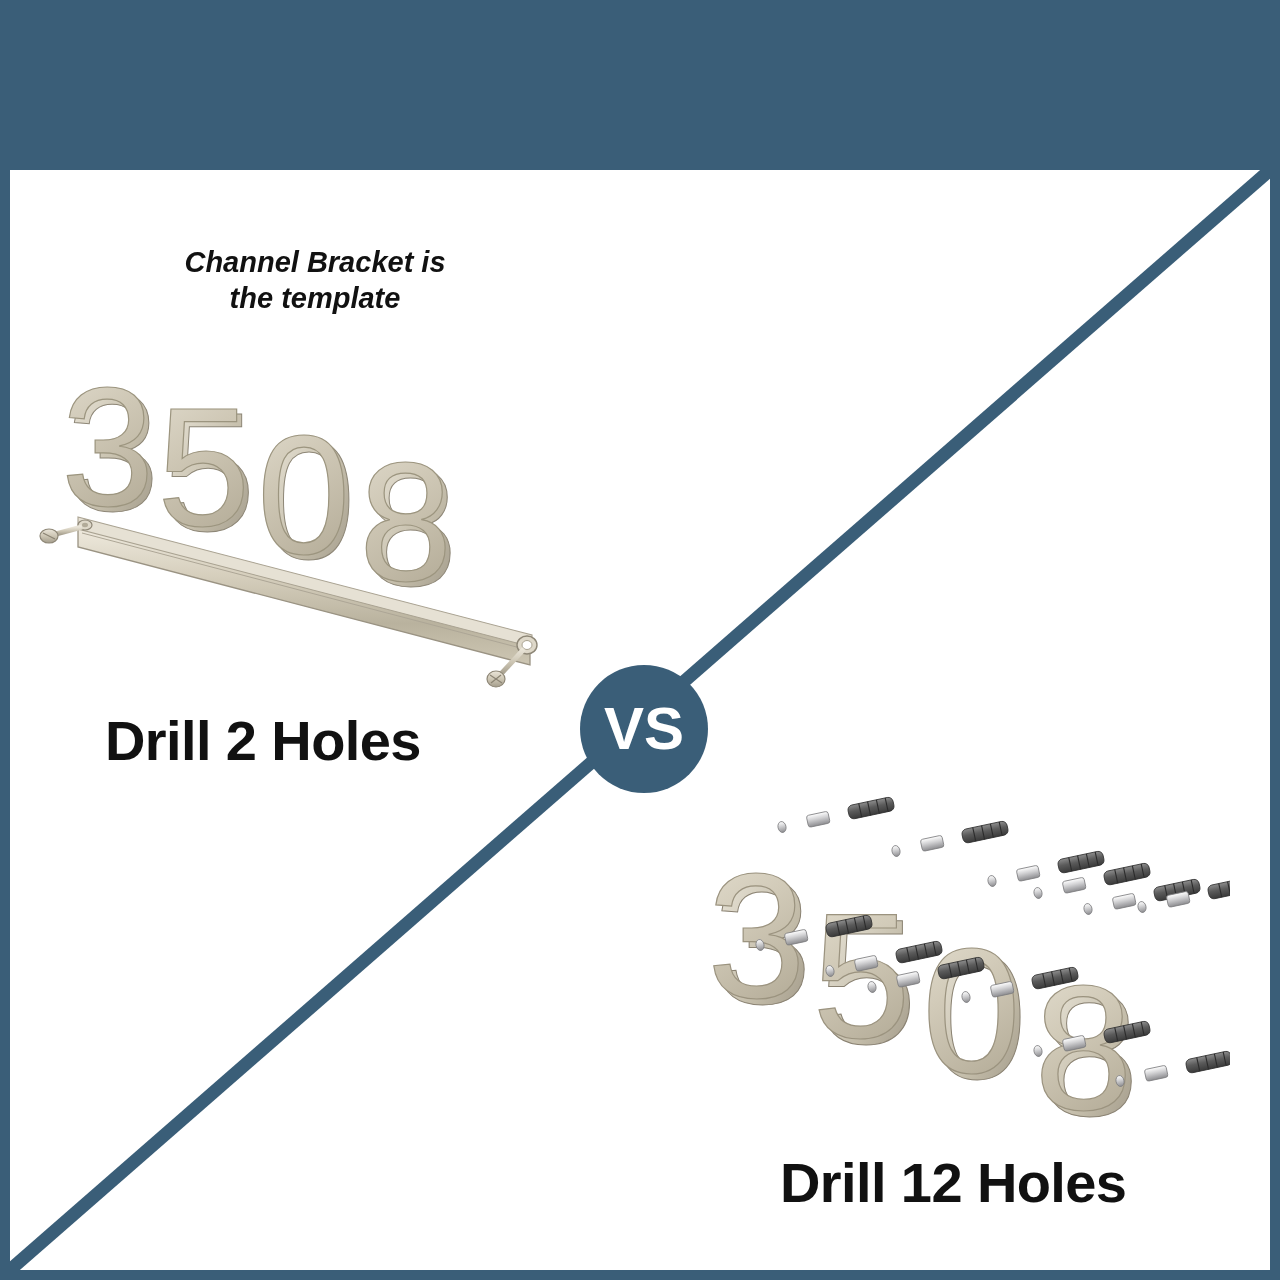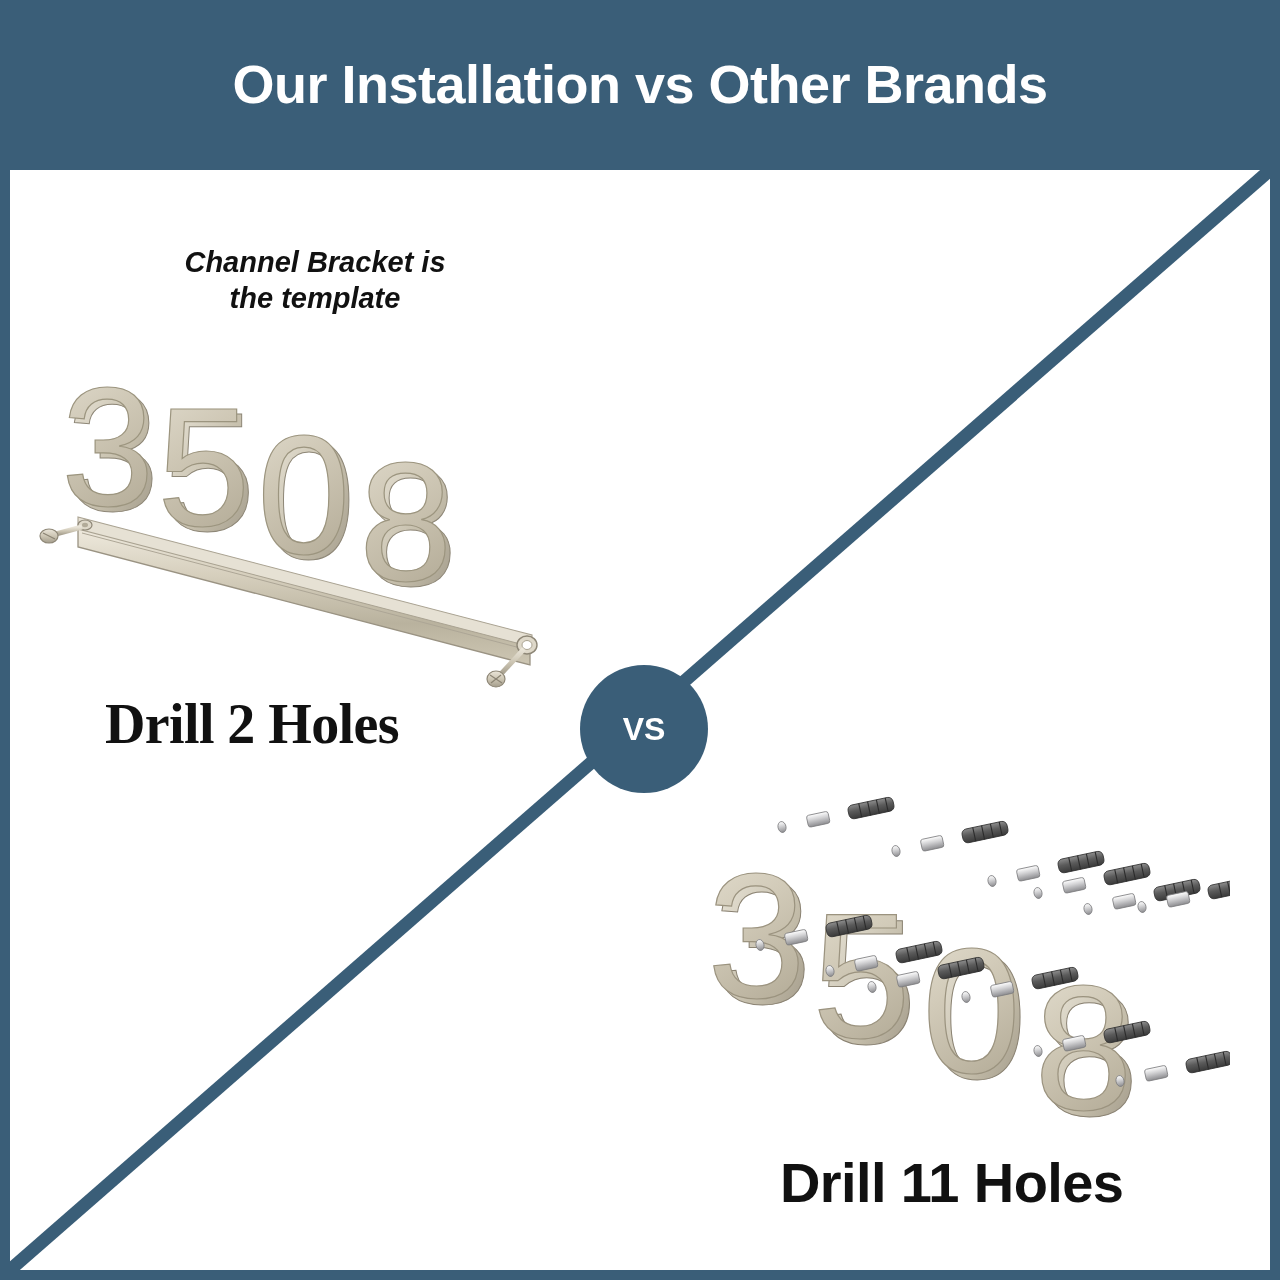--- a/index.html
+++ b/index.html
@@ -36,47 +36,44 @@
     position:absolute; text-align:center; color:#111111;
     font-weight:bold; line-height:1.24; white-space:pre-line;font-style:italic;
   }
   .cap-left  { left:60px;  top:75px;  width:490px; font-size:29px; }
   .cap-right { left:720px; top:485px; width:470px; font-size:29px; }
 
   .big {
     position:absolute; color:#111111; font-weight:bold;
     font-size:56px; letter-spacing:-0.6px; white-space:nowrap;
   }
-  .big-left  { left:95px;  top:522px;font-family:Liberation Serif, serif; }
+  .big-left  { left:95px;  top:538px; }
   .big-right { left:770px; top:980px; }
 
   
   .vs-badge {
     position:absolute; left:570px; top:495px; width:128px; height:128px;
     border-radius:50%; background:#3a5e78;
     display:flex; align-items:center; justify-content:center;
   }
   .vs-badge span {
-    color:#ffffff; font-size:32px; font-weight:bold; letter-spacing:0px;
+    color:#ffffff; font-size:60px; font-weight:bold; letter-spacing:0px;
     line-height:1;
   }
 
   
   .art { position:absolute; }
   .art-left  { left:20px;  top:175px; width:540px; height:350px; }
   .art-right { left:680px; top:615px; width:540px; height:370px; }
 </style>
 </head>
 <body>
 
 <div class="page">
 
-  <div class="header">
-    <div class="header-title">Our Installation vs Other Brands</div>
-  </div>
 
   <div class="stage">
     <div class="stage-inner">
 
       <svg class="diagonal" viewBox="0 0 1260 1100" preserveAspectRatio="none">
         <line x1="1260" y1="0" x2="0" y2="1100" stroke="#3a5e78" stroke-width="13"></line>
       </svg>
 
       <svg class="art art-left" viewBox="0 0 540 350">
         <defs>
@@ -239,21 +236,21 @@
             </g>
         </g>
       </svg>
 
       <div class="cap cap-left">Channel Bracket is
 the template</div>
 
       <div class="big big-left">Drill 2 Holes</div>
 
 
-      <div class="big big-right">Drill 11 Holes</div>
+      <div class="big big-right">Drill 12 Holes</div>
 
       <div class="vs-badge">
         <span>VS</span>
       </div>
 
     </div>
   </div>
 
 </div>
 

